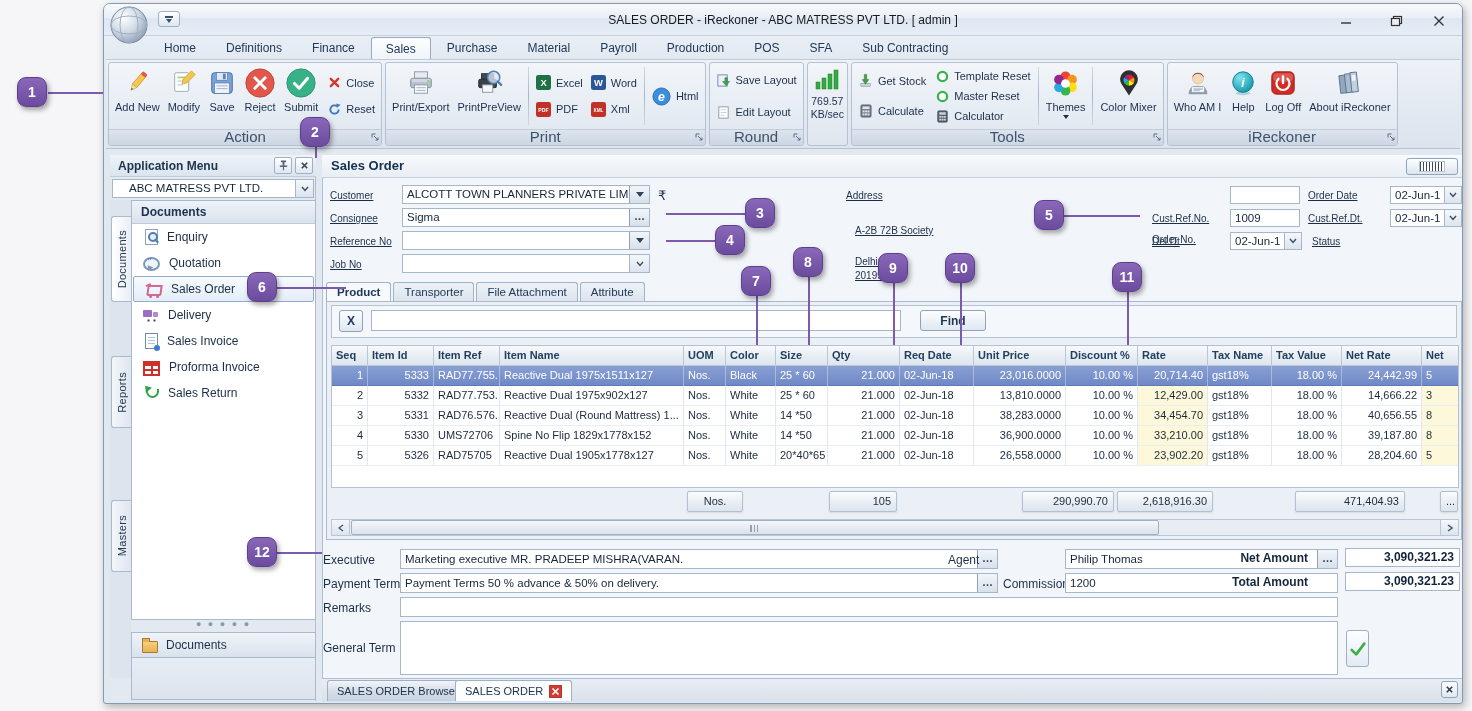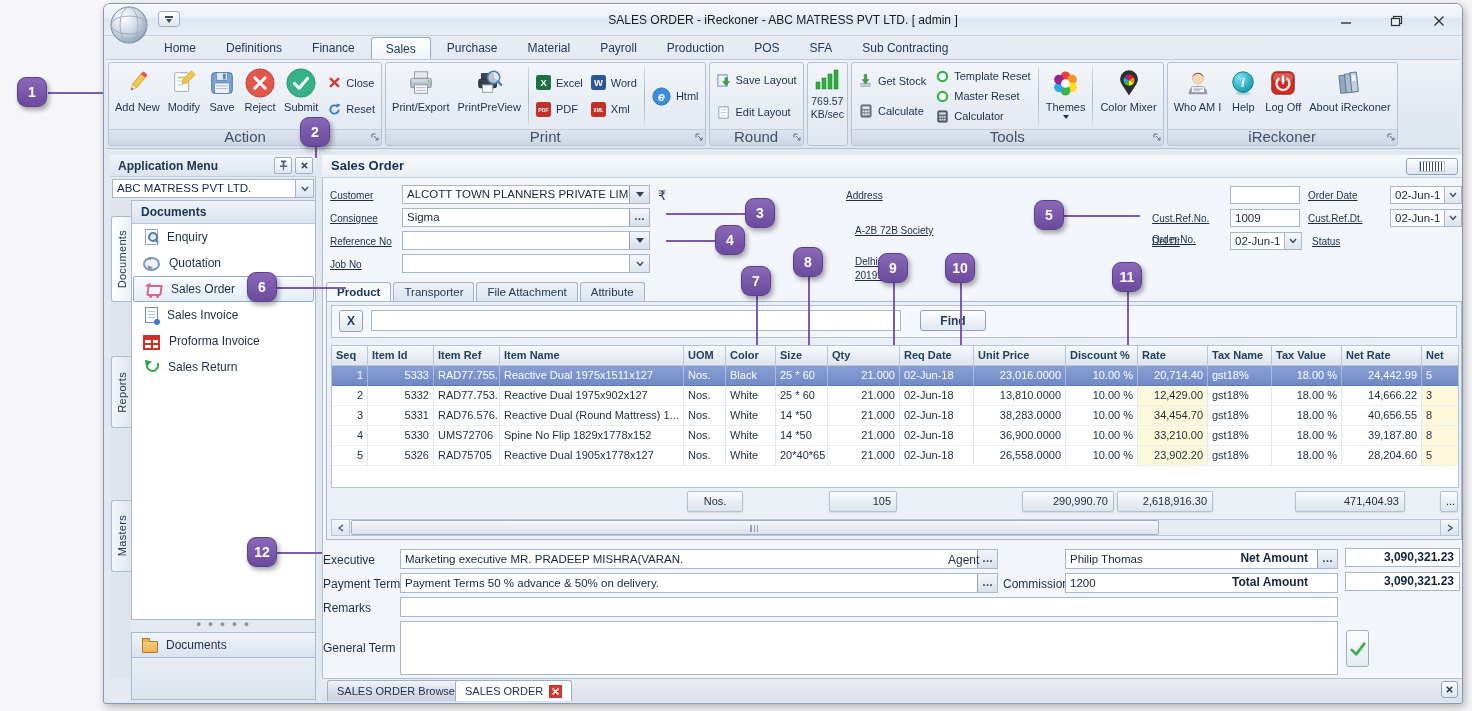--- a/index.html
+++ b/index.html
@@ -34,21 +34,21 @@
   .vsep{width:1px;background:linear-gradient(#cfd7e2,#aab7ca,#cfd7e2);margin:2px 2px;}
   .caret{width:0;height:0;border-left:3.5px solid transparent;border-right:3.5px solid transparent;border-top:4px solid #1c2f4d;margin-top:1px;}
   .speedtile .rgc{flex-direction:column;align-items:center;padding-top:5px;gap:2px;}
   .speedtxt{font-size:10.5px;color:#1c2f4d;line-height:11px;text-align:center;}
   
   .side-bg{left:110px;top:155px;width:206px;height:546px;background:#e3e9f1;border-right:1px solid #aebfd3;}
   .appmenu-head{left:110px;top:155px;width:206px;height:22px;background:linear-gradient(#eff3f9,#dbe4ee);border-bottom:1px solid #c2cdda;font-size:12px;font-weight:bold;color:#20354f;line-height:22px;padding-left:8px;display:flex;align-items:center;}
   .appmenu-head .sp{flex:1;}
   .hbtn{width:16px;height:15px;border:1px solid #9fb0c5;background:linear-gradient(#fff,#dfe7f0);border-radius:2px;display:flex;align-items:center;justify-content:center;margin-right:3px;}
   .company{left:112px;top:179px;width:202px;height:19px;background:#fff;border:1px solid #a6b7cc;display:flex;}
-  .company .txt{flex:1;font-size:11.5px;line-height:17px;padding-left:4px;color:#16263c;overflow:hidden;white-space:nowrap;}
+  .company .txt{flex:1;font-size:11.5px;line-height:17px;padding-left:16px;color:#16263c;overflow:hidden;white-space:nowrap;}
   .chevbtn{width:17px;border-left:1px solid #a6b7cc;background:linear-gradient(#f5f8fb,#dce4ee);display:flex;align-items:center;justify-content:center;}
   .vstrip{left:110px;top:200px;width:21px;height:478px;background:#dde4ee;}
   .vtab{left:111px;width:20px;background:linear-gradient(90deg,#f4f7fa,#dde5ef);border:1px solid #a9bacd;border-right:none;border-radius:3px 0 0 3px;display:flex;align-items:center;justify-content:center;}
   .vtab span{writing-mode:vertical-rl;transform:rotate(180deg);font-size:11px;color:#243752;letter-spacing:.3px;}
   .tree{left:131px;top:200px;width:185px;height:420px;background:#fff;border:1px solid #a9bacd;}
   .tree-head{height:22px;background:linear-gradient(#eef3f9,#d9e2ed);border-bottom:1px solid #bcc9d8;font-weight:bold;font-size:12px;color:#1d3350;line-height:22px;padding-left:9px;}
   .sitem{height:26px;display:flex;align-items:center;gap:9px;padding-left:11px;font-size:12px;color:#1c2e47;position:relative;}
   .sitem.selitem{border:1px solid #93abc9;background:linear-gradient(#f8fbfe,#e3edf8);border-radius:2px;margin:0 1px;height:24px;}
   .sic{width:16px;height:16px;position:relative;display:inline-block;flex:none;}
   .dots{left:131px;top:620px;width:185px;height:10px;text-align:center;color:#8a97a8;font-size:9px;letter-spacing:2px;line-height:8px;}
@@ -612,20 +612,24 @@
         </div>
         <div class="sitem">
           <span class="sic ic ic-quotation"></span>
           <span>Quotation</span>
         </div>
         <div class="sitem selitem">
           <span class="sic ic ic-cart"></span>
           <span>Sales Order</span>
         </div>
         <div class="sitem">
+          <span class="sic ic ic-delivery"></span>
+          <span>Delivery</span>
+        </div>
+        <div class="sitem">
           <span class="sic ic ic-invoice"></span>
           <span>Sales Invoice</span>
         </div>
         <div class="sitem">
           <span class="sic ic ic-proforma"></span>
           <span>Proforma Invoice</span>
         </div>
         <div class="sitem">
           <span class="sic ic ic-return"></span>
           <span>Sales Return</span>

